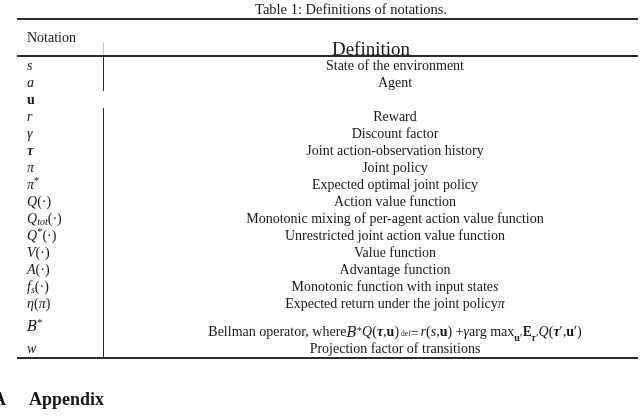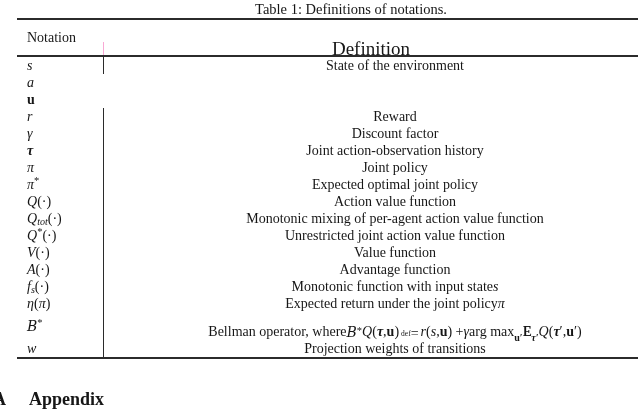--- a/index.html
+++ b/index.html
@@ -86,20 +86,23 @@
             <span class="seg-i">s</span>
           </div>
           <div class="cell-d">
             <span>State of the environment</span>
           </div>
         </div>
         <div class="trow">
           <div class="cell-n">
             <span class="seg-i">a</span>
           </div>
+          <div class="cell-d">
+            <span>Agent</span>
+          </div>
         </div>
         <div class="trow">
           <div class="cell-n">
             <span class="seg-b">u</span>
           </div>
         </div>
         <div class="trow">
           <div class="cell-n">
             <span class="seg-i">r</span>
           </div>
@@ -249,21 +252,21 @@
             <span class="seg-b">u</span>
             <span>′</span>
             <span>)</span>
           </div>
         </div>
         <div class="trow">
           <div class="cell-n">
             <span class="seg-i">w</span>
           </div>
           <div class="cell-d">
-            <span>Projection weights of transitions</span>
+            <span>Projection factor of transitions</span>
           </div>
         </div>
       </div>
   </div>
 
   <div class="section-heading">
     <span>A</span><span class="section-title">Appendix</span>
   </div>
 </div>
 

